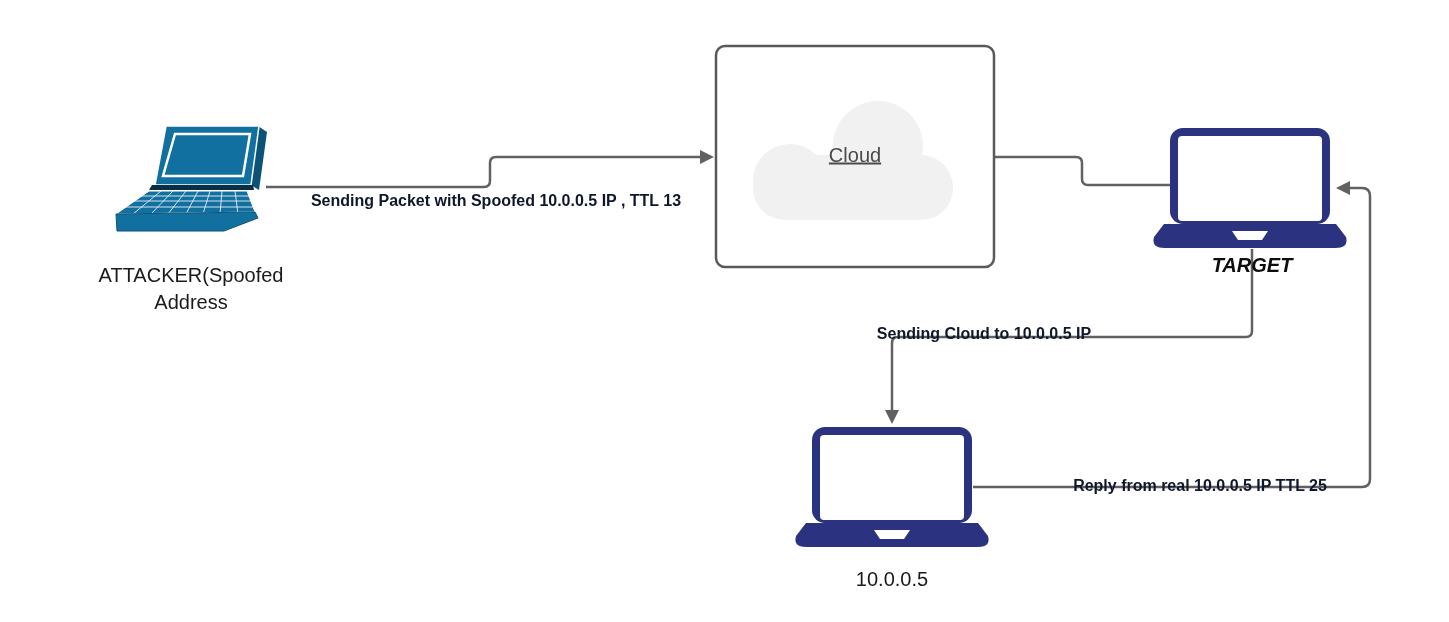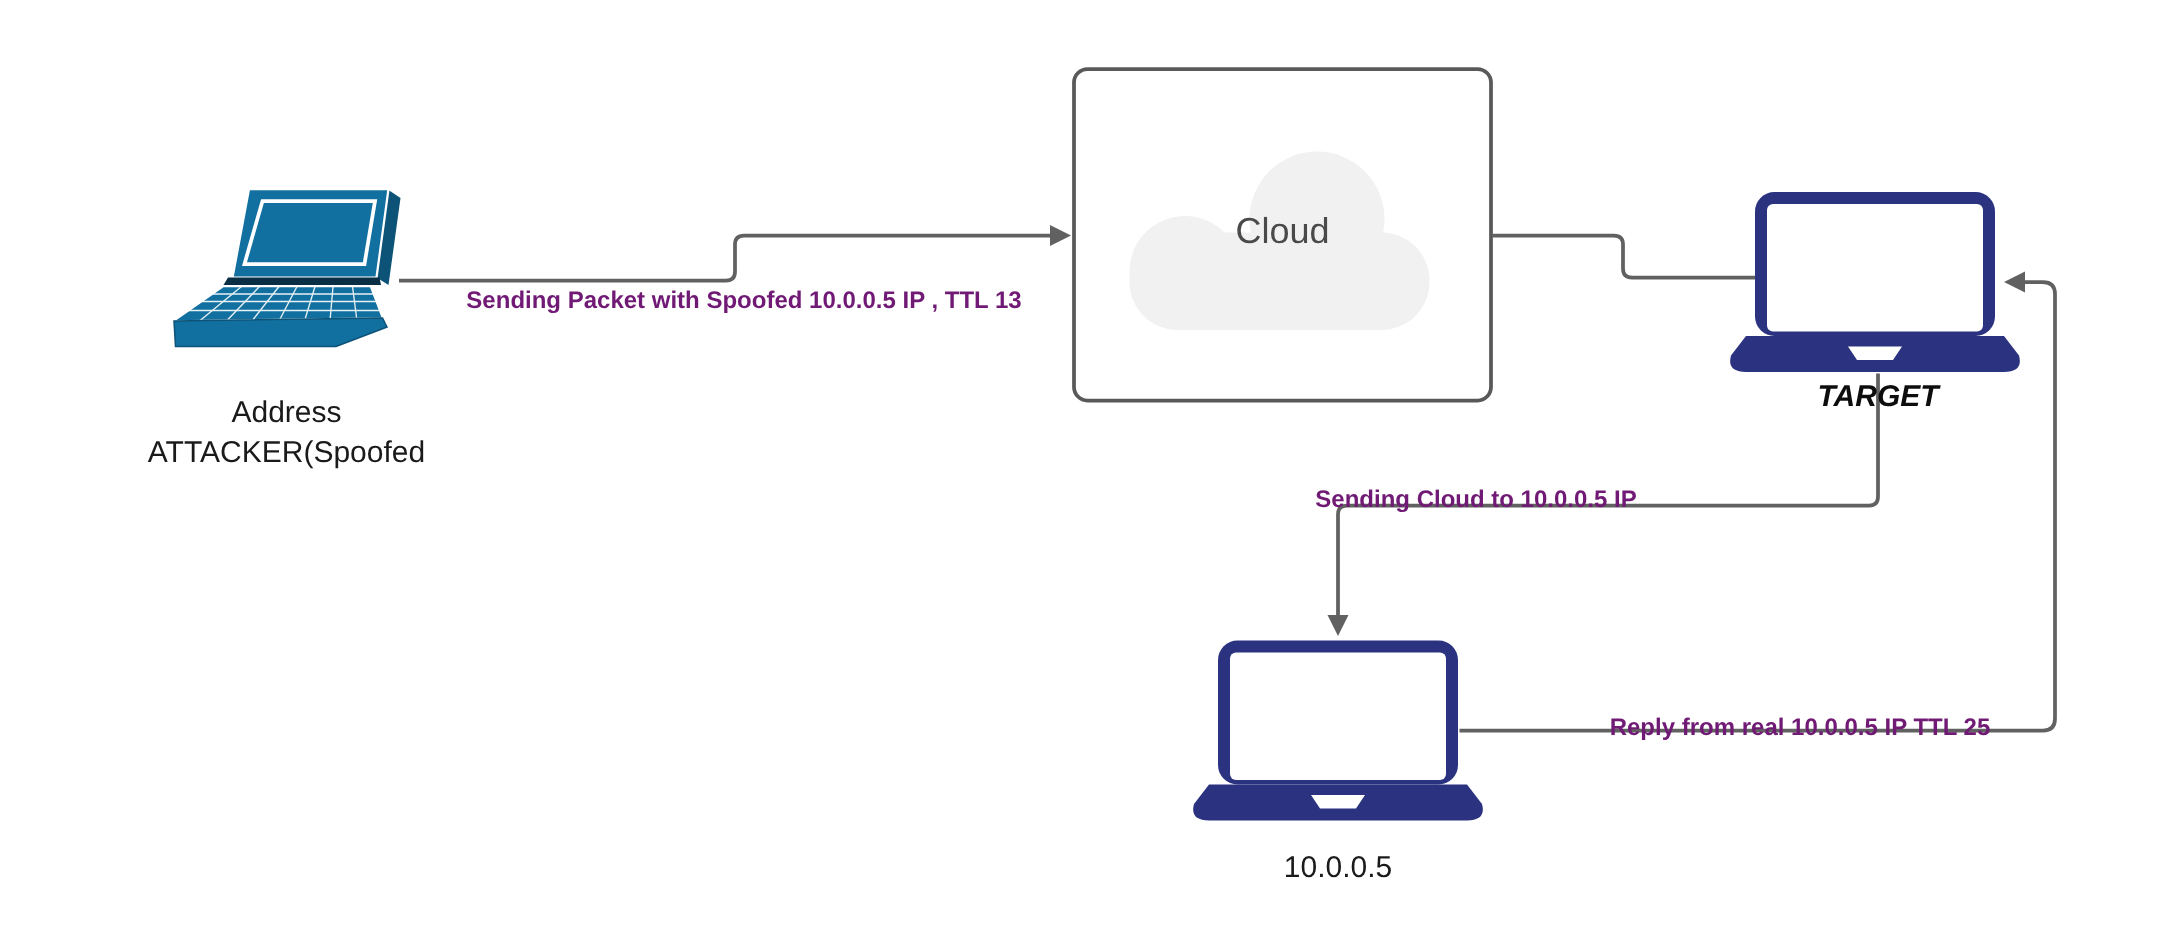--- a/index.html
+++ b/index.html
@@ -24,41 +24,42 @@
   .lbl {
     position: absolute;
     transform: translate(-50%, -50%);
     white-space: nowrap;
     z-index: 2;
     text-align: center;
   }
   .edge-label {
     font-size: 16px;
     font-weight: 700;
-    color: #701a75;
+    color: #0f172a;
   }
   .node-label {
     font-size: 20px;
     font-weight: 400;
     color: #1a1a1a;
   }
   .node-label.multiline {
     line-height: 27px;
     white-space: nowrap;
   }
   .target-label {
     font-weight: 700;
     font-style: italic;
     color: #0d0d0d;
     text-align: right;
   }
   .cloud-label {
-    font-size: 24px;
+    font-size: 20px;
     font-weight: 400;
     color: #4a4a4a;
+    text-decoration: underline;
   }
 </style>
 </head>
 <body>
 
 <div class="canvas">
 
   <svg class="diagram-svg" width="1449" height="622" viewBox="0 0 1449 622">
 
     <defs>
@@ -122,22 +123,22 @@
     <g transform="translate(1153,128)">
       <use href="#laptop-front"></use>
     </g>
 
     <g transform="translate(795,427)">
       <use href="#laptop-front"></use>
     </g>
   </svg>
 
   <div class="lbl node-label multiline" style="left:191px; top:289px;">
+    <div>ATTACKER(Spoofed</div>
     <div>Address</div>
-    <div>ATTACKER(Spoofed</div>
   </div>
 
   <div class="lbl cloud-label" style="left:855px; top:155px;">Cloud</div>
 
   <div class="lbl edge-label" style="left:496px; top:201px;">Sending Packet with Spoofed 10.0.0.5 IP , TTL 13</div>
 
   <div class="lbl node-label target-label" style="left:1252px; top:265px;">TARGET</div>
 
   <div class="lbl edge-label" style="left:984px; top:334px;">Sending Cloud to 10.0.0.5 IP</div>
 

